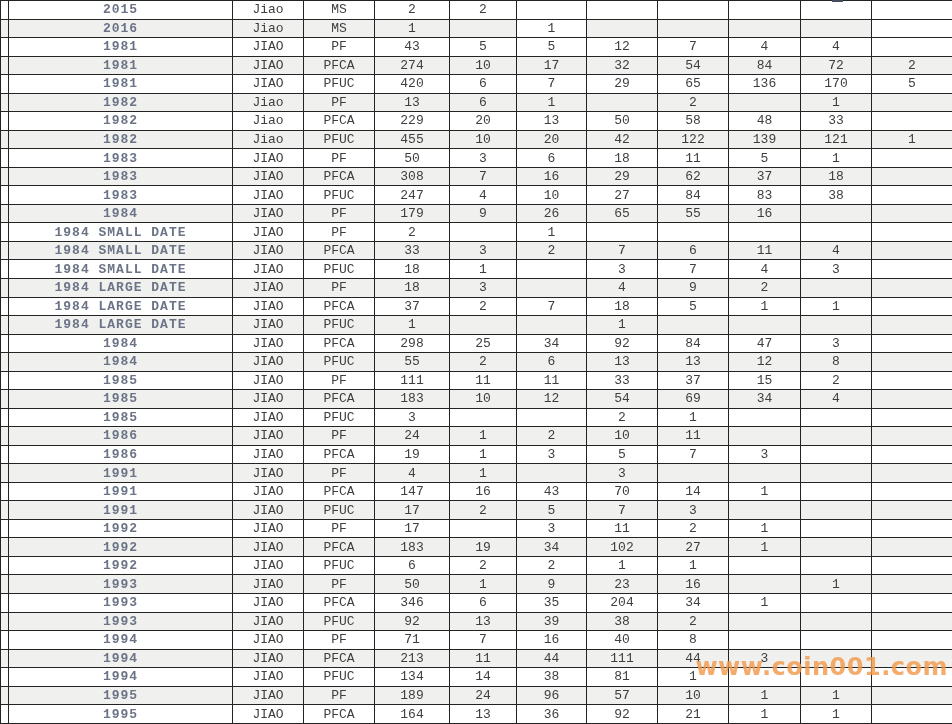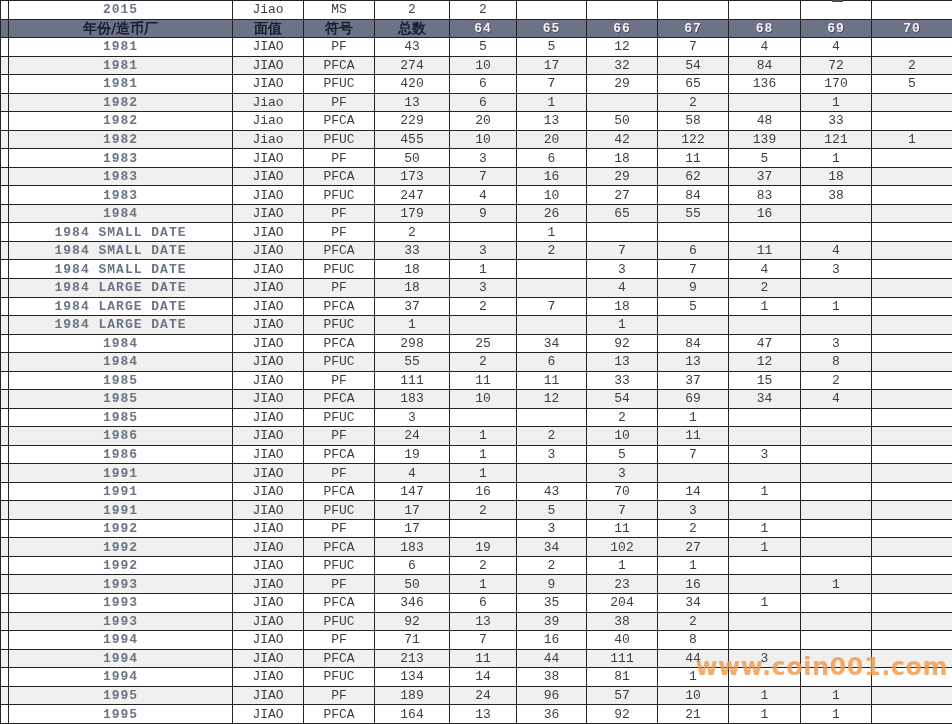--- a/index.html
+++ b/index.html
@@ -72,33 +72,33 @@
           <td class="val">MS</td>
           <td class="val">2</td>
           <td class="val">2</td>
           <td class="val"></td>
           <td class="val"></td>
           <td class="val"></td>
           <td class="val"></td>
           <td class="val"></td>
           <td class="val"></td>
         </tr>
-        <tr class="header-row">
-          <td class=""></td>
-          <td class="">年份/造币厂</td>
-          <td class="">面值</td>
-          <td class="">符号</td>
-          <td class="">总数</td>
-          <td class="grade-h">64</td>
-          <td class="grade-h">65</td>
-          <td class="grade-h">66</td>
-          <td class="grade-h">67</td>
-          <td class="grade-h">68</td>
-          <td class="grade-h">69</td>
-          <td class="grade-h">70</td>
+        <tr class="striped">
+          <td class="sliver"></td>
+          <td class="year">2016</td>
+          <td class="val">Jiao</td>
+          <td class="val">MS</td>
+          <td class="val">1</td>
+          <td class="val"></td>
+          <td class="val force-white">1</td>
+          <td class="val"></td>
+          <td class="val"></td>
+          <td class="val"></td>
+          <td class="val"></td>
+          <td class="val force-white"></td>
         </tr>
         <tr class="plain">
           <td class="sliver"></td>
           <td class="year">1981</td>
           <td class="val">JIAO</td>
           <td class="val">PF</td>
           <td class="val">43</td>
           <td class="val">5</td>
           <td class="val">5</td>
           <td class="val">12</td>
@@ -189,21 +189,21 @@
           <td class="val">11</td>
           <td class="val">5</td>
           <td class="val">1</td>
           <td class="val"></td>
         </tr>
         <tr class="striped">
           <td class="sliver"></td>
           <td class="year">1983</td>
           <td class="val">JIAO</td>
           <td class="val">PFCA</td>
-          <td class="val">173</td>
+          <td class="val">308</td>
           <td class="val">7</td>
           <td class="val">16</td>
           <td class="val">29</td>
           <td class="val">62</td>
           <td class="val">37</td>
           <td class="val">18</td>
           <td class="val"></td>
         </tr>
         <tr class="plain">
           <td class="sliver"></td>

